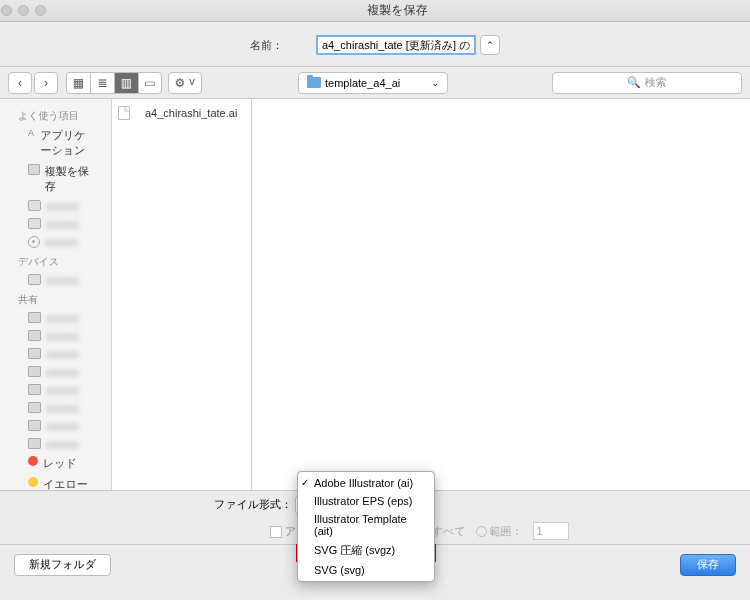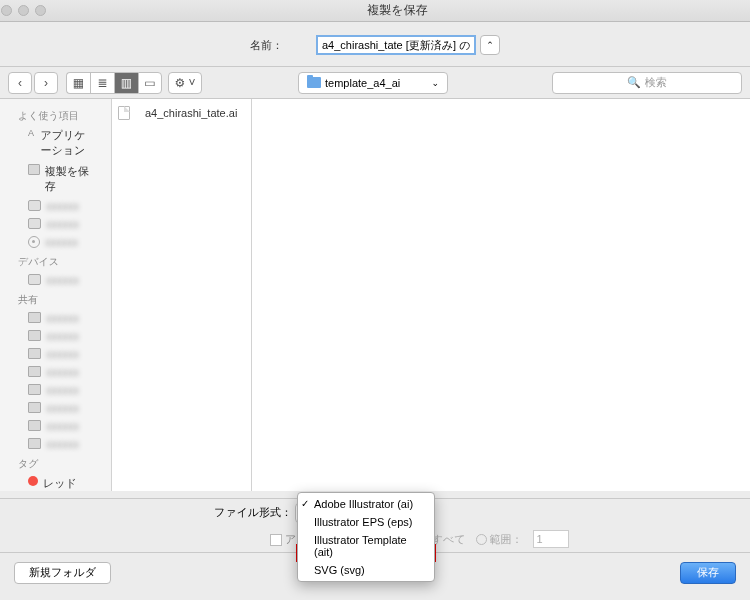--- a/index.html
+++ b/index.html
@@ -39,21 +39,21 @@
 .ico-mon { background: #d9d9d9; border: 1px solid #aaa; border-radius: 1px; }
 .ico-drive { background: #e0e0e0; border: 1px solid #aaa; border-radius: 2px; }
 .ico-disk { width: 12px; height: 12px; border: 1px solid #aaa; border-radius: 50%; position: relative; }
 .ico-disk::after { content: ''; width: 3px; height: 3px; background: #aaa; border-radius: 50%; position: absolute; top: 3px; left: 3px; }
 .tag-dot { width: 10px; height: 10px; border-radius: 50%; }
 .col1 { width: 140px; border-right: 1px solid #d2d2d2; padding: 4px 0; font-size: 11px; }
 .col2 { flex: 1; }
 .file-item { padding: 3px 6px; display: flex; align-items: center; gap: 15px; color: #333; }
 .file-ico { width: 12px; height: 14px; background: #fff; border: 1px solid #bbb; border-radius: 1px; position: relative; }
 .file-ico::after { content: ''; position: absolute; right: -1px; top: -1px; border: 3px solid transparent; border-left-color: #ddd; border-bottom-color: #ddd; }
-.bottom { position: absolute; bottom: 8px; left: 0; right: 0; }
+.bottom { position: absolute; bottom: 16px; left: 0; right: 0; }
 .format-row { height: 28px; background: #ececec; border-top: 1px solid #c9c9c9; display: flex; align-items: center; padding-left: 214px; font-size: 11px; }
 .format-row label { margin-right: 3px; }
 .dropdown { position: relative; }
 .dd-btn { background: #fff; border: 1px solid #c0c0c0; border-radius: 4px; height: 20px; padding: 0 22px 0 8px; font-size: 11px; position: relative; }
 .options-row { height: 26px; background: #ececec; display: flex; align-items: center; padding-left: 270px; font-size: 11px; color: #aaa; gap: 10px; }
 .checkbox { width: 12px; height: 12px; border: 1px solid #bbb; background: #fff; display: inline-block; vertical-align: middle; margin-right: 3px; }
 .radio { width: 11px; height: 11px; border: 1px solid #bbb; border-radius: 50%; display: inline-block; vertical-align: middle; margin-right: 3px; }
 .range-input { width: 36px; height: 18px; border: 1px solid #ccc; background: #fff; font-size: 11px; padding: 0 3px; color: #aaa; }
 .footer { height: 40px; background: #ececec; border-top: 1px solid #c9c9c9; display: flex; align-items: center; padding: 0 14px; }
 .push-btn { height: 22px; padding: 0 14px; border: 1px solid #bbb; background: #fff; border-radius: 4px; font-size: 11px; }
@@ -166,21 +166,20 @@
           <span>xxxxxx</span>
         </div>
         <div class="sb-item blurred">
           <span class="sb-ico ico-mon"></span>
           <span>xxxxxx</span>
         </div>
         <div class="sb-item blurred">
           <span class="sb-ico ico-mon"></span>
           <span>xxxxxx</span>
         </div>
-        <div class="sb-head">タグ</div>
         <div class="sb-item">
           <span class="tag-dot" style="background: rgb(245, 80, 70);"></span>
           <span>レッド</span>
         </div>
         <div class="sb-item">
           <span class="tag-dot" style="background: rgb(246, 206, 62);"></span>
           <span>イエロー</span>
         </div>
       </div>
     <div class="col1" id="filecol">
@@ -211,17 +210,18 @@
       <button class="push-btn">新規フォルダ</button>
       <div class="spacer"></div>
       <button class="push-btn primary" style="">保存</button>
     </div>
   </div>
 
   <div class="dd-menu" id="ddmenu">
       <div class="mi check">Adobe Illustrator (ai)</div>
       <div class="mi">Illustrator EPS (eps)</div>
       <div class="mi">Illustrator Template (ait)</div>
+      <div class="mi">SVG 圧縮 (svgz)</div>
       <div class="mi">SVG (svg)</div>
     </div>
   <div class="highlight-box" style="left:296px; bottom:38px; width:140px; height:18px;"></div>
 
 </div>
 
 </body></html>

